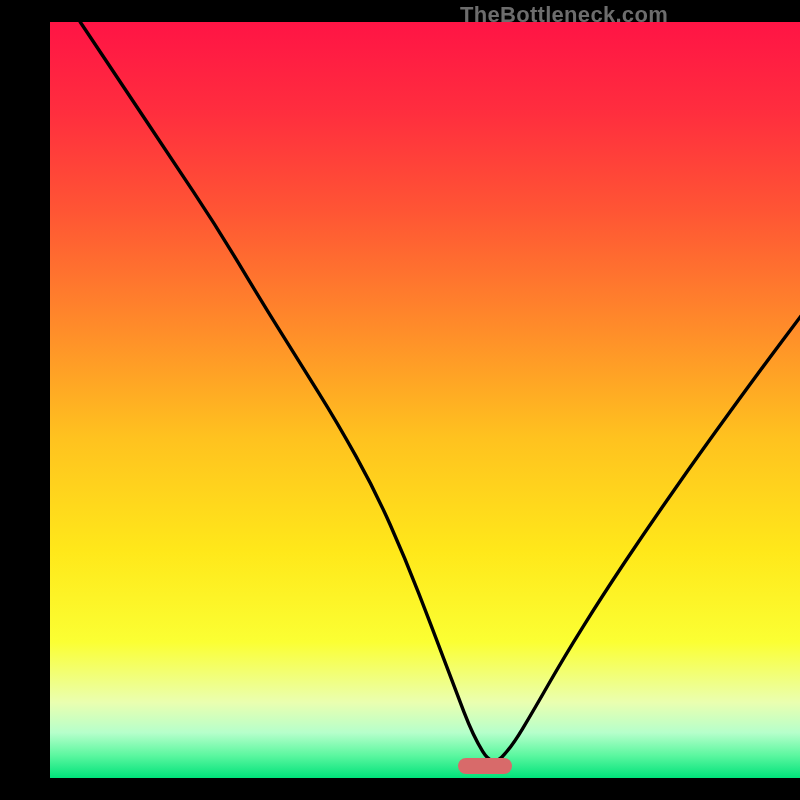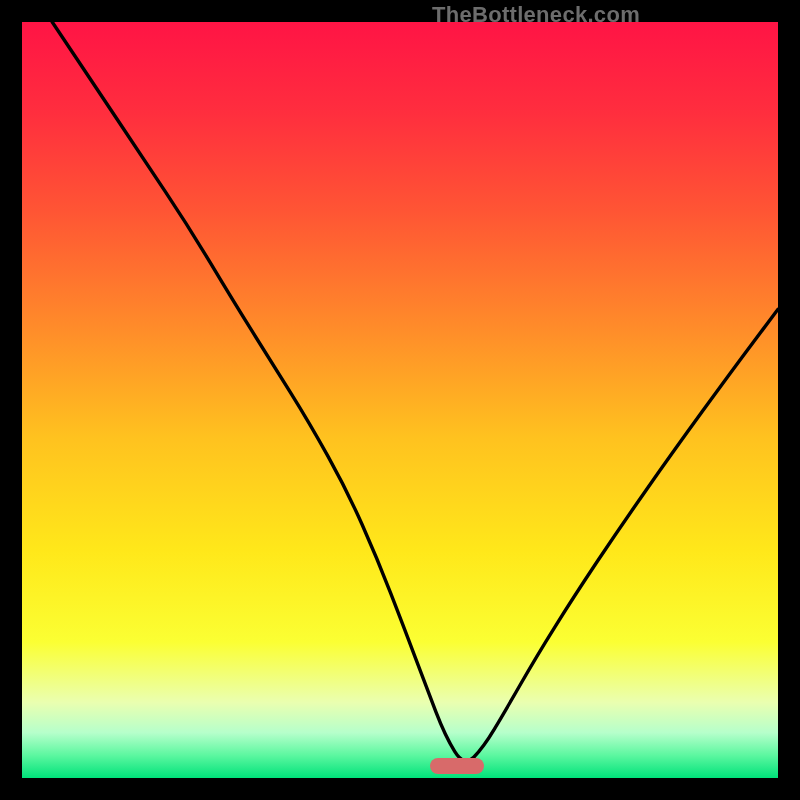--- a/index.html
+++ b/index.html
@@ -9,20 +9,21 @@
     height: 800px;
     overflow: hidden;
     background: #000;
     font-family: Arial, Helvetica, sans-serif;
   }
   .frame {
     position: relative;
     width: 656px;
     height: 800px;
     background: #000;
+    margin-left: 28px;
   }
   .plot-area {
     position: absolute;
     left: 22px;
     top: 22px;
     width: 756px;
     height: 756px;
     overflow: hidden;
   }
   .gradient {

